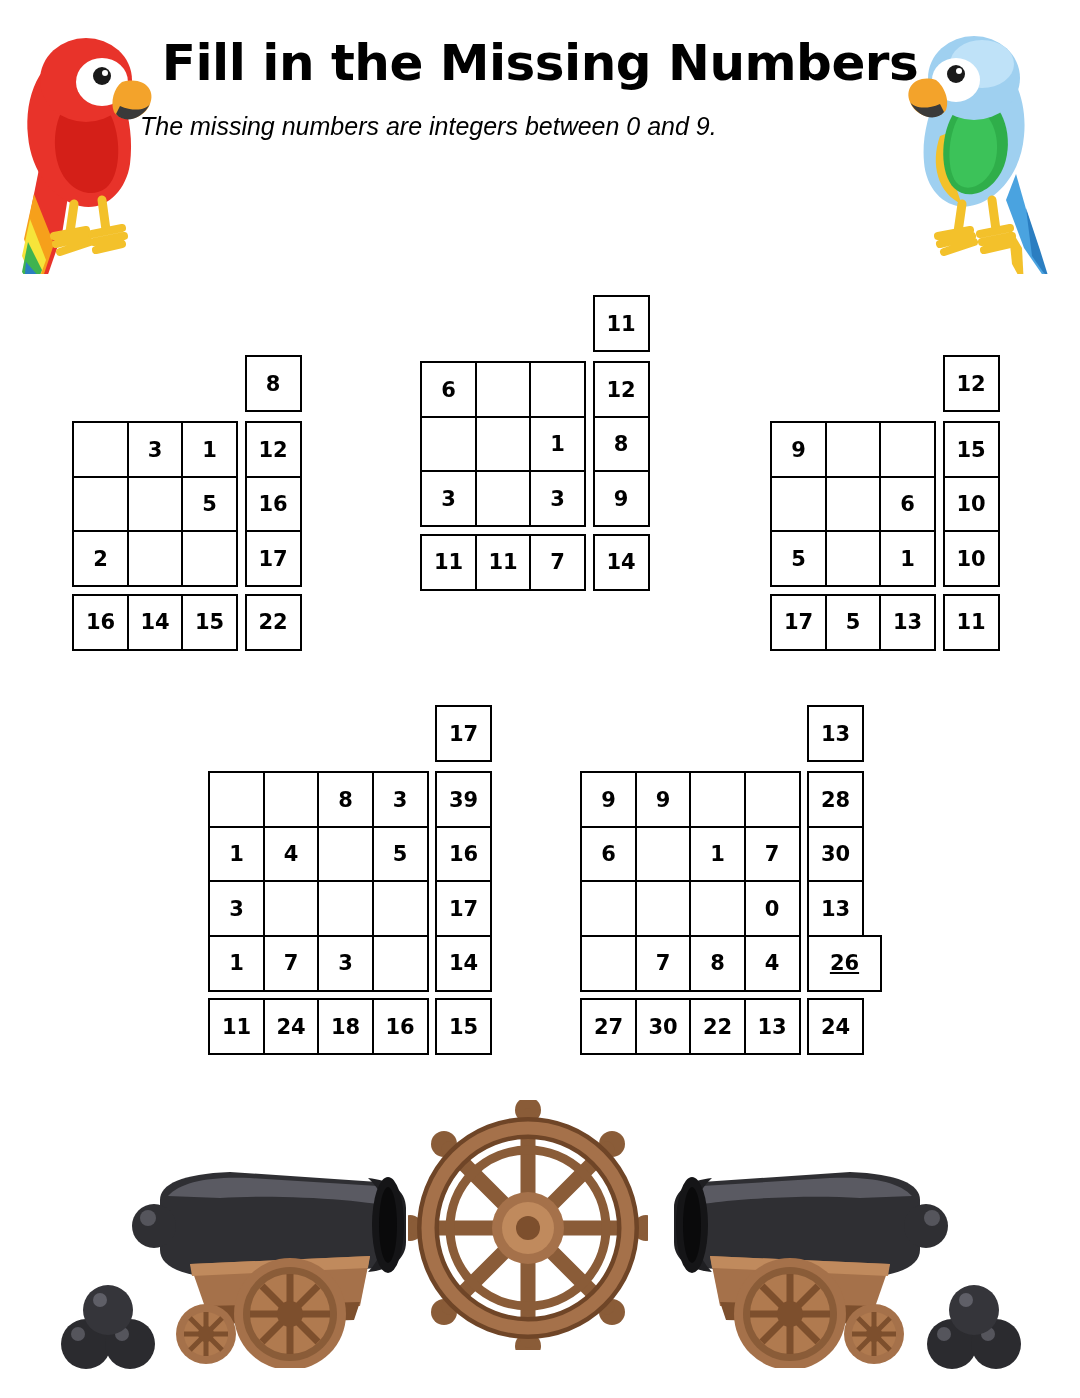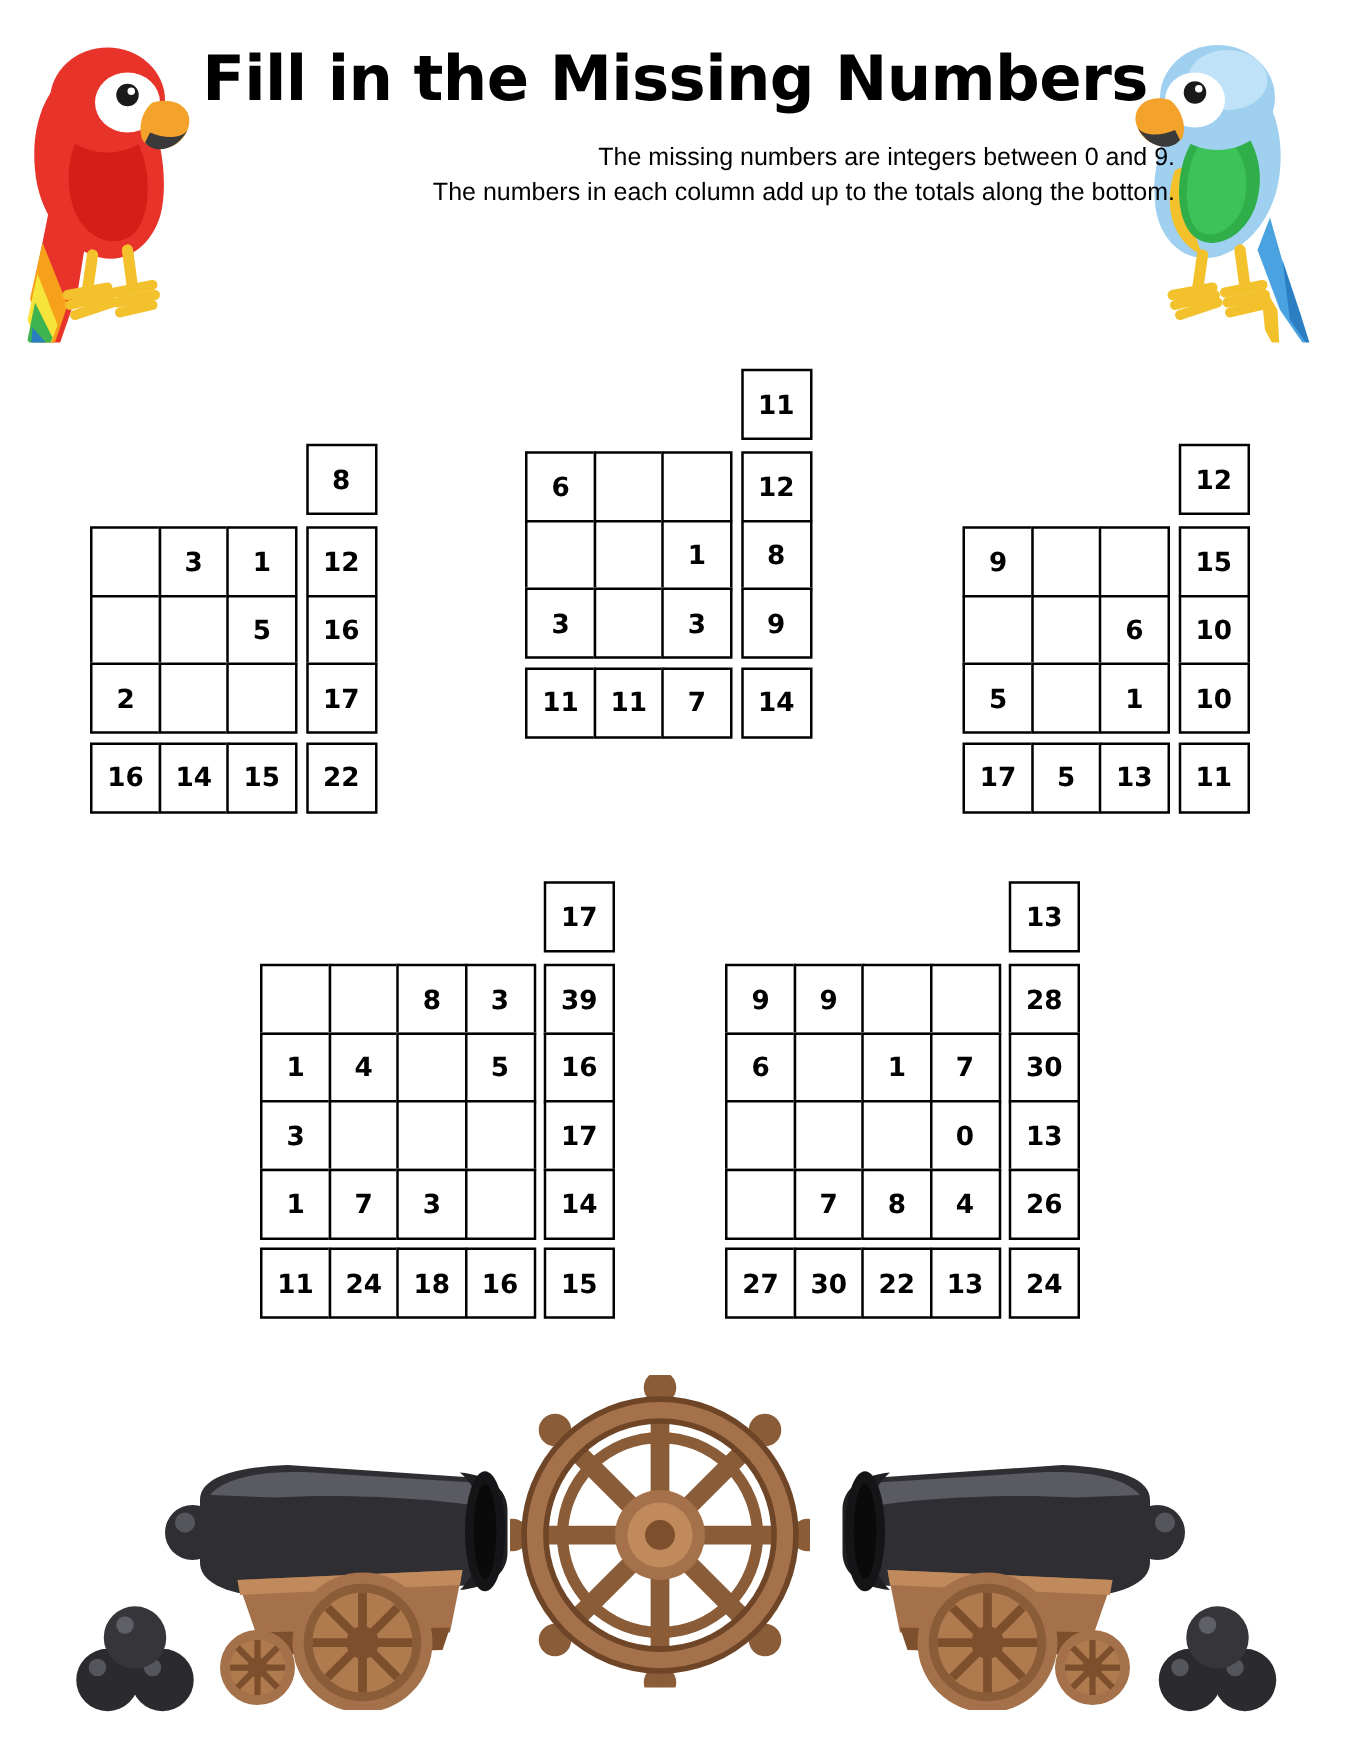--- a/index.html
+++ b/index.html
@@ -31,24 +31,25 @@
     font-family: "DejaVu Sans", sans-serif;
     font-weight: bold;
     font-size: 50px;
     letter-spacing: -0.5px;
     color: #000000;
   }
   #instructions {
     position: absolute;
     left: 140px; top: 112px;
     width: 800px;
-    text-align: right;
-    font-size: 20px;
+    text-align: left;
+    font-size: 25px;
     line-height: 28px;
     color: #000000;
+    font-style: italic;
   }
   #instructions div { white-space: nowrap; }
 
   .bird { position: absolute; }
   #bird-left { left: 10px; top: 24px; }
   #bird-right { left: 900px; top: 24px; }
 
   
   .puzzle { position: absolute; }
   .cellrow { display: flex; }
@@ -147,21 +148,20 @@
       <path d="M92 176 L96 206" stroke="#f3c12b" stroke-width="9" stroke-linecap="round"></path>
       <path d="M38 212 L70 206 M40 220 L72 212 M44 228 L74 218" stroke="#f3c12b" stroke-width="8" stroke-linecap="round"></path>
       <path d="M80 210 L110 204 M82 218 L112 212 M84 226 L110 220" stroke="#f3c12b" stroke-width="8" stroke-linecap="round"></path>
     </svg>
   </div>
 
   <div id="page-title">Fill in the Missing Numbers</div>
 
   <div id="instructions">
     <div>The missing numbers are integers between 0 and 9.</div>
-    <div>The numbers in each column add up to the totals along the bottom.</div>
   </div>
 </div>
 
 <div id="puzzle-area">
     <div class="puzzle" style="left: 72px; top: 355px;">
       <div class="cellrow">
         <div class="spacer" style="width: 175px; height: 57px;"></div>
         <div class="cell diagbox" style="width: 57px; height: 57px;">8</div>
       </div>
       <div class="cellrow">
@@ -318,21 +318,21 @@
         <div class="cell blank" style="width: 57px; height: 57px;"></div>
         <div class="cell blank" style="width: 57px; height: 57px;"></div>
         <div class="cell" style="width: 57px; height: 57px;">0</div>
         <div class="cell totalcell" style="width: 57px; height: 57px;">13</div>
       </div>
       <div class="cellrow">
         <div class="cell blank" style="width: 57px; height: 57px;"></div>
         <div class="cell" style="width: 57px; height: 57px;">7</div>
         <div class="cell" style="width: 57px; height: 57px;">8</div>
         <div class="cell" style="width: 57px; height: 57px;">4</div>
-        <div class="cell totalcell" style="width: 57px; height: 57px;">26</div>
+        <div class="cell totalcell" style="width: 75px; height: 57px; text-decoration: underline;">26</div>
       </div>
       <div class="rowsep"></div>
       <div class="cellrow">
         <div class="cell" style="width: 57px; height: 57px;">27</div>
         <div class="cell" style="width: 57px; height: 57px;">30</div>
         <div class="cell" style="width: 57px; height: 57px;">22</div>
         <div class="cell" style="width: 57px; height: 57px;">13</div>
         <div class="cell totalcell" style="width: 57px; height: 57px;">24</div>
       </div>
     </div>

